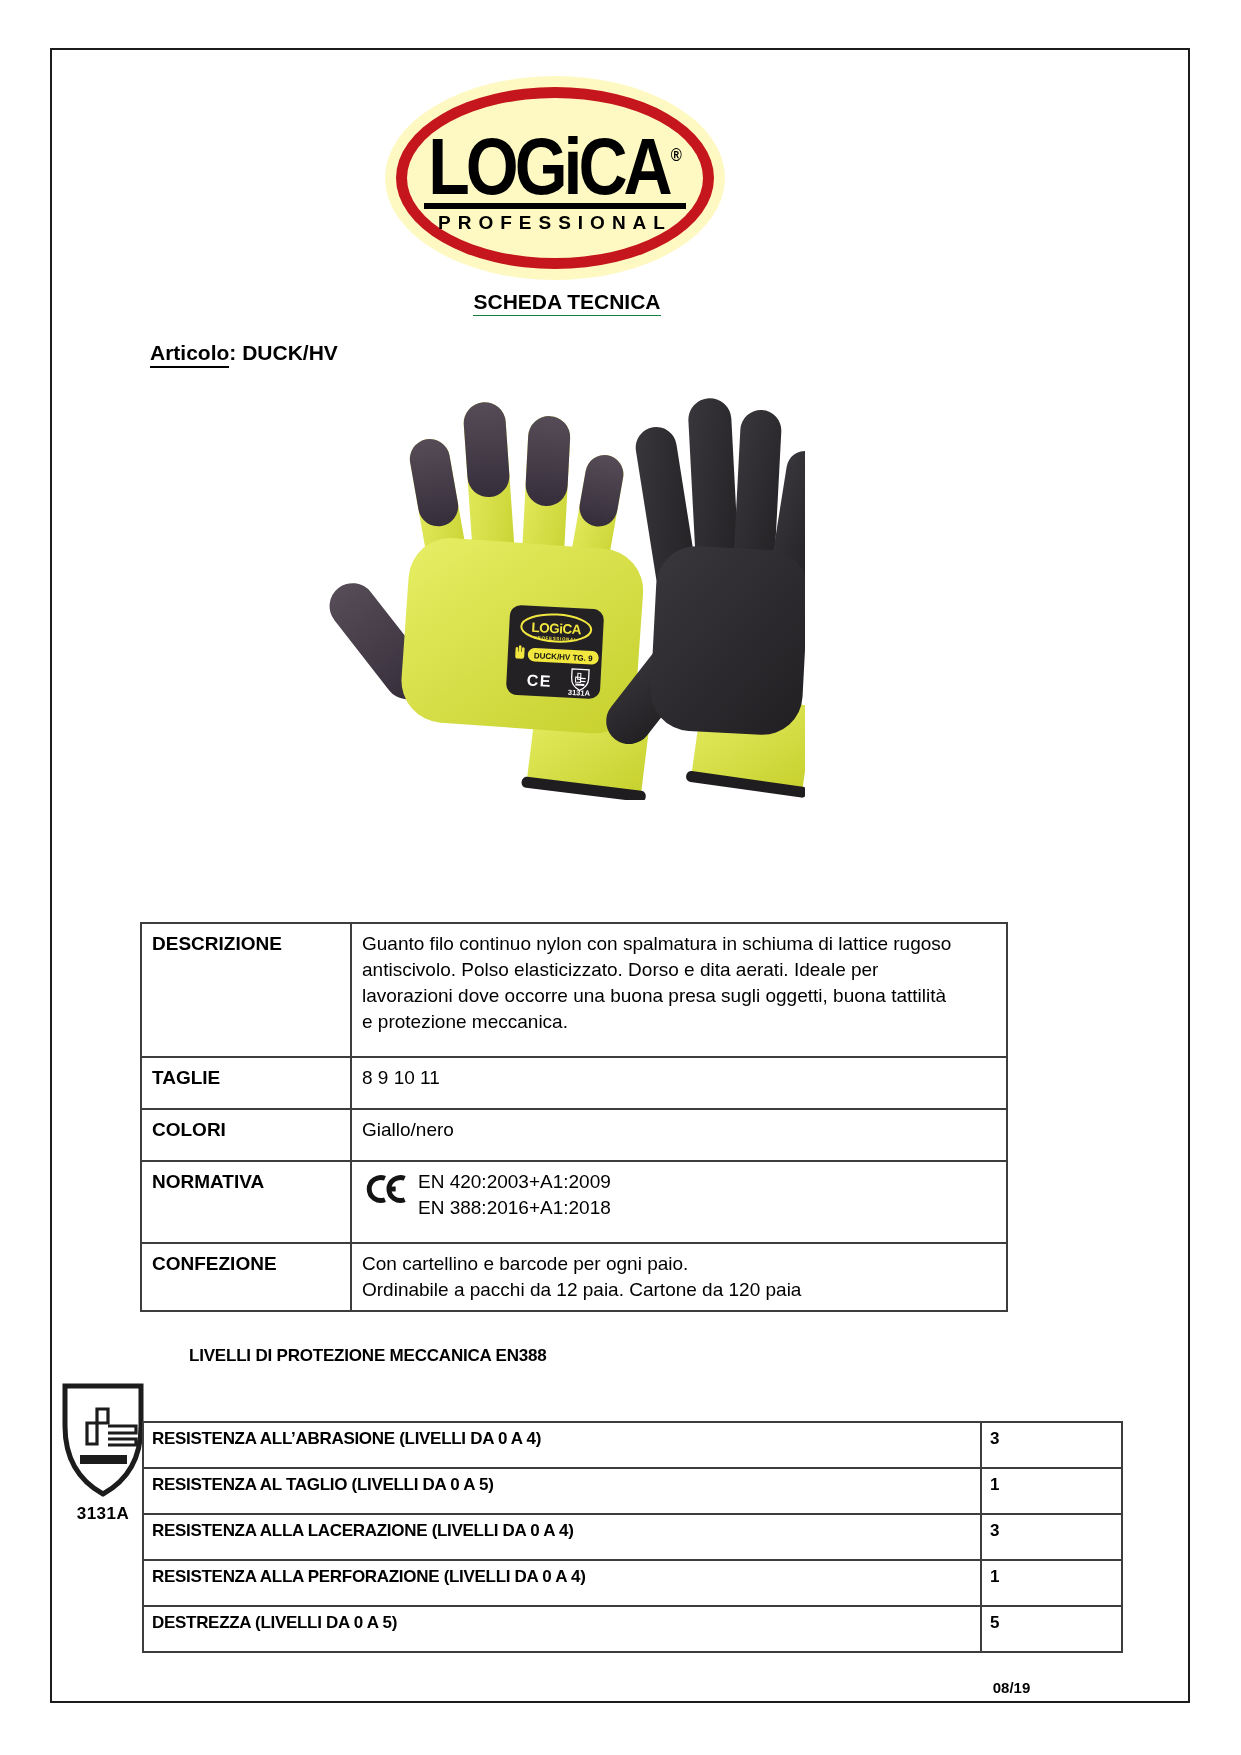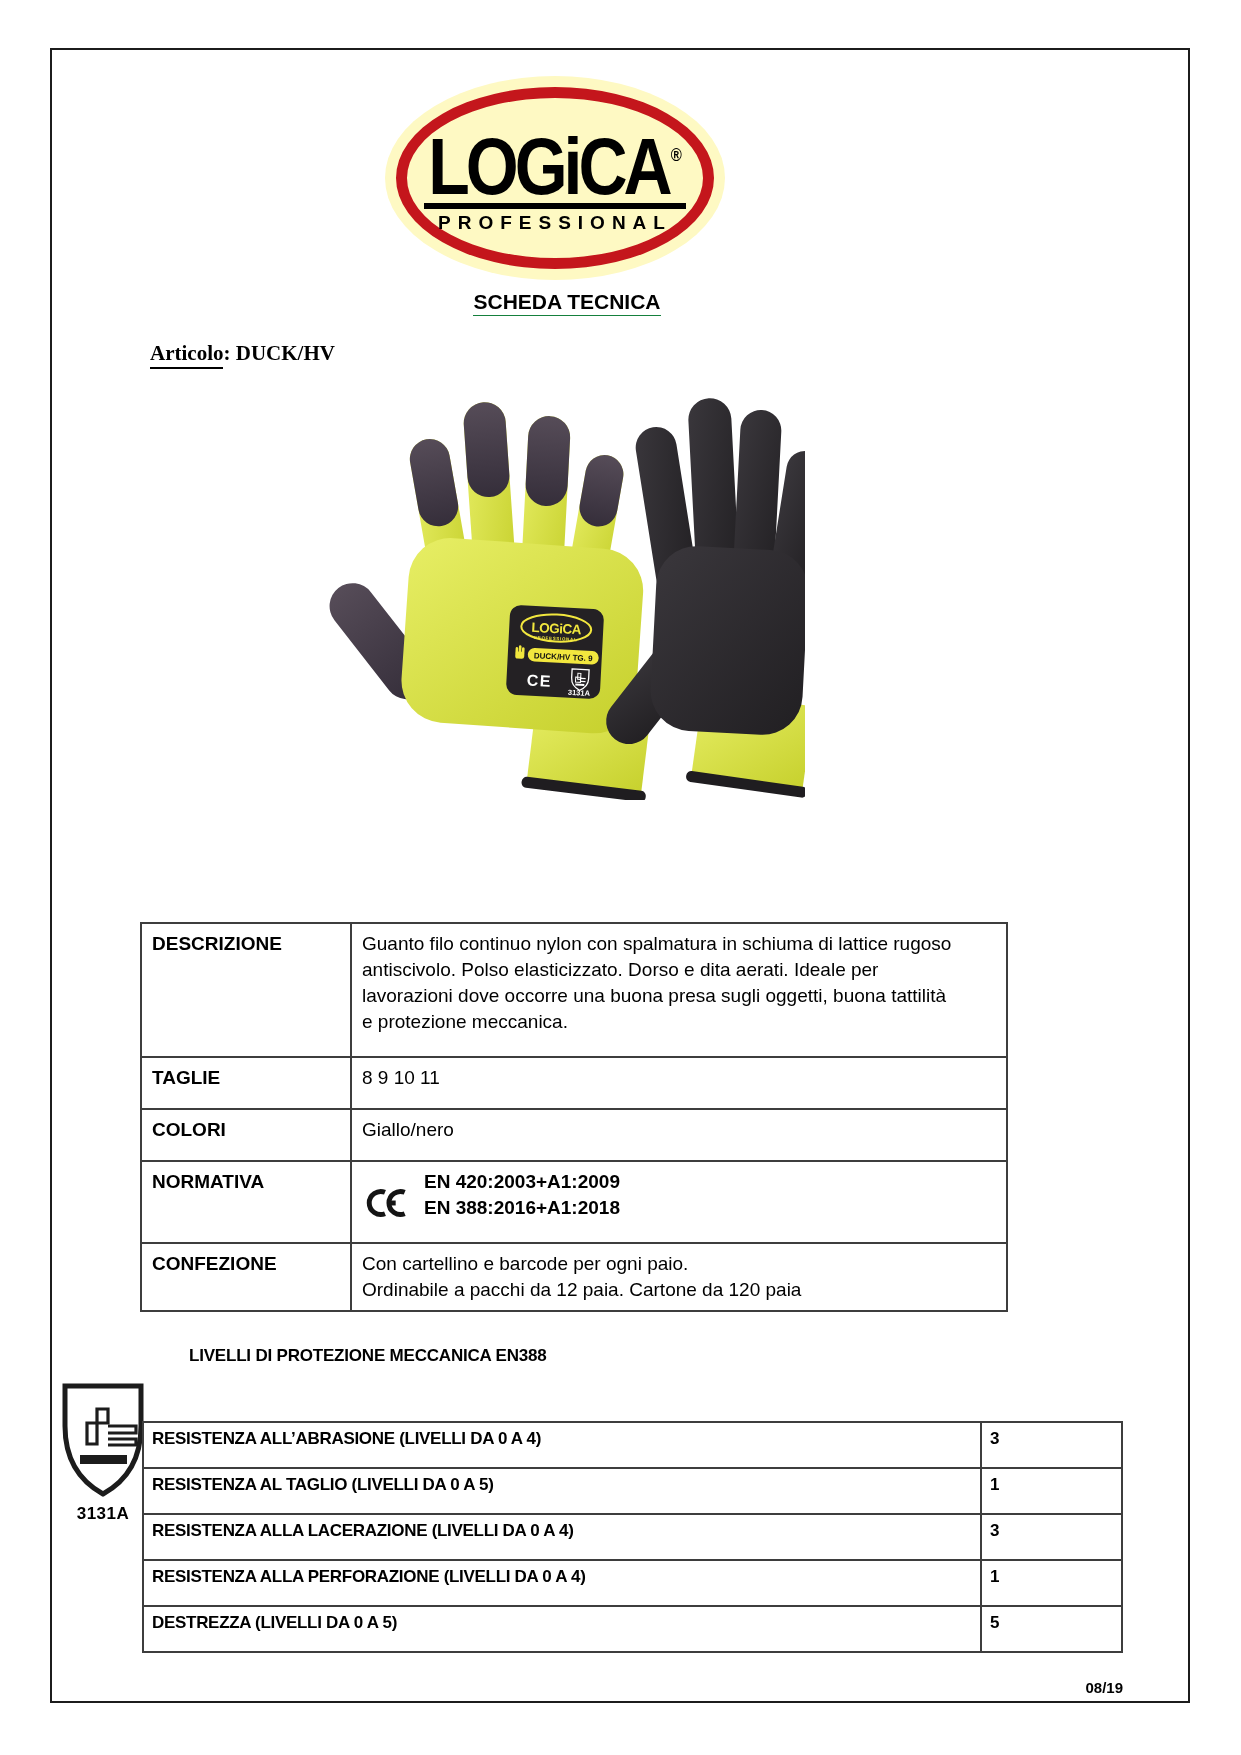--- a/index.html
+++ b/index.html
@@ -14,50 +14,50 @@
   .logo{left:385px;top:76px;width:340px;height:204px;background:#fef9c3;border-radius:50%;}
   .logo-ring{position:absolute;left:11px;top:11px;right:11px;bottom:11px;border:11px solid #C4161C;border-radius:50%;}
   .logo-inner{position:absolute;left:0;top:0;width:100%;height:100%;display:flex;flex-direction:column;align-items:center;justify-content:center;padding-top:2px;}
   .logo-brand{font-weight:bold;font-size:68px;letter-spacing:-4px;transform:scaleY(1.18);line-height:60px;white-space:nowrap;}
   .logo-reg{font-size:15px;vertical-align:28px;letter-spacing:0;margin-left:2px;}
   .logo-bar{width:262px;height:6px;background:#000;margin-top:8px;}
   .logo-sub{font-weight:bold;font-size:19px;letter-spacing:7px;margin-top:3px;white-space:nowrap;}
   
   .doc-title{left:62px;top:290px;width:1010px;text-align:center;font-size:21px;font-weight:bold;}
   .doc-title span{border-bottom:1px solid #15803d;padding-bottom:2px;}
-  .article-line{left:150px;top:341px;font-size:21px;font-weight:bold;font-family:Liberation Serif, serif;}
+  .article-line{left:150px;top:341px;font-size:21px;font-weight:bold;}
   .article-line .u{border-bottom:2px solid #000;padding-bottom:2px;}
   .pre{white-space:pre;}
   
   .photo{left:325px;top:388px;width:480px;height:412px;}
   .lbl-brand{font:bold 13.5px "Liberation Sans",sans-serif;fill:#f2e73e;letter-spacing:-0.5px;}
   .lbl-sub{font:bold 4.3px "Liberation Sans",sans-serif;fill:#f2e73e;letter-spacing:0.8px;}
   .lbl-model{font:bold 8px "Liberation Sans",sans-serif;fill:#111;}
   .lbl-ce{font:bold 16px "Liberation Sans",sans-serif;fill:#fff;letter-spacing:1.5px;}
   .lbl-code{font:bold 7.5px "Liberation Sans",sans-serif;fill:#fff;}
   
   table{border-collapse:collapse;}
   .spec{left:140px;top:922px;width:868px;table-layout:fixed;}
   .spec th,.spec td{border:2px solid #3d3d3d;vertical-align:top;text-align:left;padding:7px 10px;font-size:19px;line-height:26px;}
   .spec th{width:188px;font-weight:bold;}
   .spec td{padding-right:52px;}
   .r0{height:134px;}.r1{height:52px;}.r2{height:52px;}.r3{height:82px;}.r4{height:64px;}
-  .norm-flex{display:flex;align-items:flex-end;gap:16px;font-weight:bold;}
+  .norm-flex{display:flex;align-items:flex-start;gap:10px;}
   .ce-svg{flex:0 0 auto;margin-top:2px;}
   
   .prot-heading{left:141px;top:1346px;font-size:17px;font-weight:bold;letter-spacing:-0.2px;margin-left:48px;}
   .prot{left:142px;top:1388px;width:981px;table-layout:fixed;margin-top:33px;}
   .prot th,.prot td{border:2px solid #3d3d3d;vertical-align:top;text-align:left;font-weight:bold;font-size:17px;letter-spacing:-0.3px;padding:6px 8px;}
   .prot th{width:820px;}
   .prot tr{height:46px;}
   
   .picto{left:58px;top:1382px;width:90px;text-align:center;}
   .picto-code{font-size:17px;font-weight:bold;margin-top:2px;letter-spacing:0.5px;}
   
-  .footer-code{left:900px;top:1679px;width:223px;text-align:right;font-size:15px;font-weight:bold;}
+  .footer-code{left:900px;top:1679px;width:223px;text-align:center;font-size:15px;font-weight:bold;}
 </style>
 </head>
 <body>
 
 <div>
 
   <div class="abs page-border"></div>
 
   <div class="abs logo">
     <div class="logo-ring"></div>

